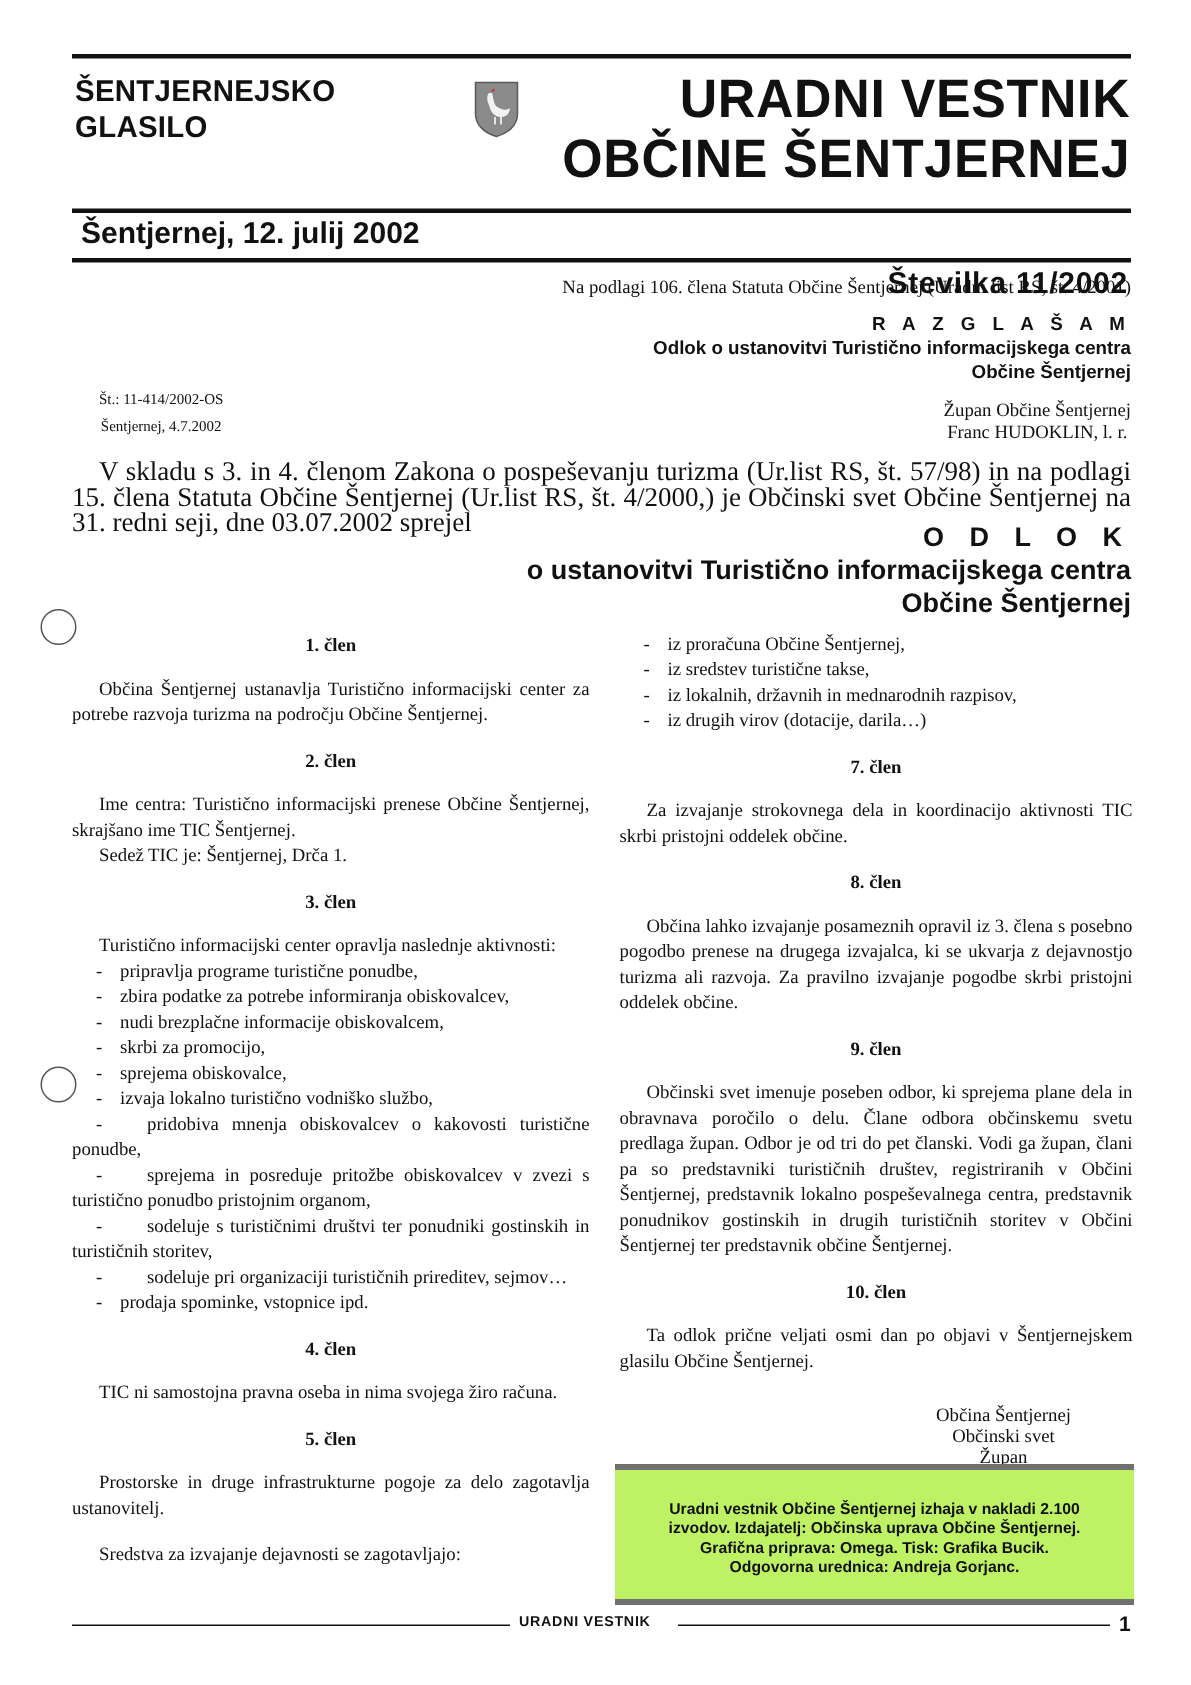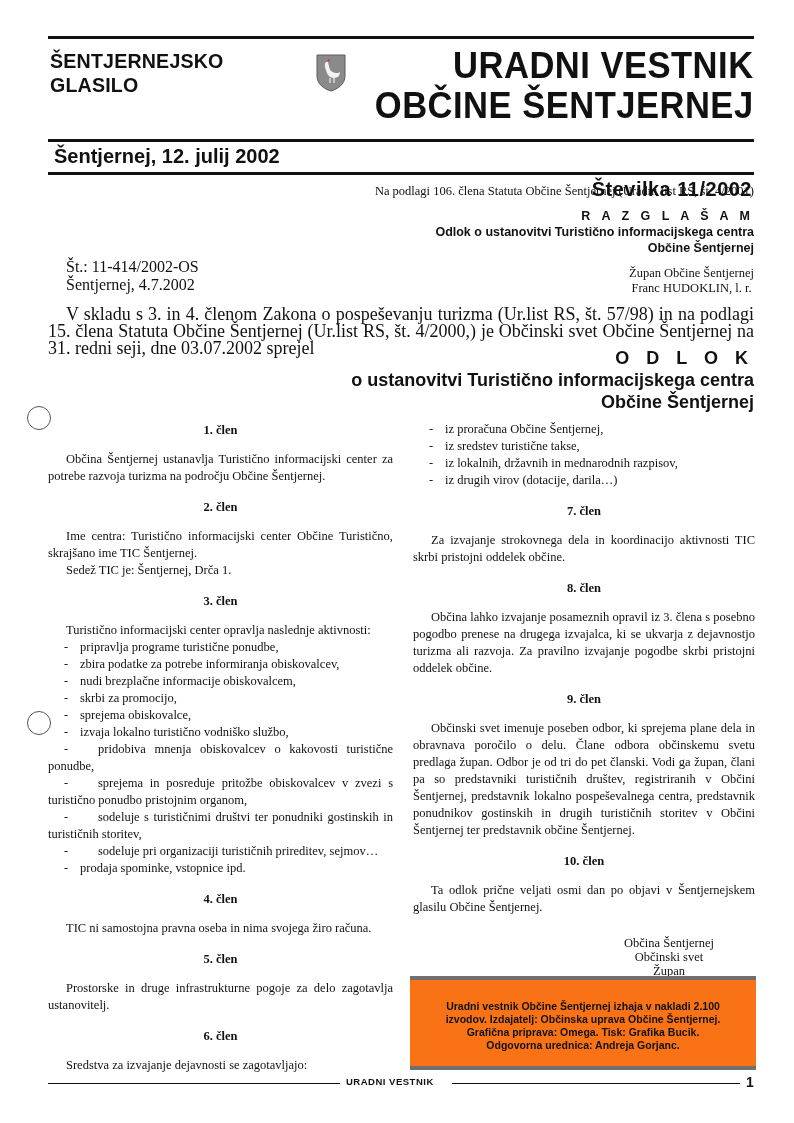--- a/index.html
+++ b/index.html
@@ -7,38 +7,38 @@
   .rule { position:absolute; background:#111; }
   .mast-left { position:absolute; left:50px; top:49px; font-family:"Liberation Sans", sans-serif; font-weight:900; font-size:20px; line-height:24px; letter-spacing:0.2px; transform:scaleX(0.98); transform-origin:left; }
   .mast-right { position:absolute; right:40px; top:46px; text-align:right; font-family:"Liberation Sans", sans-serif; font-weight:900; font-size:36px; line-height:40px; letter-spacing:0.5px; transform:scaleX(0.96); transform-origin:right; }
   .crest { position:absolute; left:314px; top:52px; width:34px; height:40px; }
   .dateline { position:absolute; left:54px; top:145px; font-family:"Liberation Sans", sans-serif; font-weight:bold; font-size:20px; }
   .issue { position:absolute; right:42px; top:145px; font-family:"Liberation Sans", sans-serif; font-weight:bold; font-size:20px; letter-spacing:0.5px;margin-top:33px; }
   .center { position:absolute; left:40px; width:714px; text-align:right; }
   .pre { top:184px; font-size:12.5px; }
   .razglasam { top:208px; font-family:"Liberation Sans", sans-serif; font-weight:bold; font-size:12.5px; line-height:16px; }
   .razglasam .spaced { letter-spacing:4px; }
-  .refno { position:absolute; left:66px; top:258px; font-size:16px; line-height:18px; }
+  .refno { position:absolute; left:66px; top:258px; font-size:10px; line-height:18px;text-align:center; }
   .signed-top { position:absolute; right:40px; top:266px; font-size:12.5px; line-height:15px; text-align:center; }
   .intro { position:absolute; left:48px; width:706px; top:306px; font-size:18px; line-height:17px; text-align:justify; text-indent:18px; }
   .odlok { top:347px; font-family:"Liberation Sans", sans-serif; font-weight:bold; font-size:18px; line-height:22px; }
   .odlok .t1 { letter-spacing:6px; }
   .col { position:absolute; font-size:12.5px; line-height:17px; }
   .col-left { left:48px; width:345px; top:422px; }
   .col-right { left:413px; width:342px; top:421px; }
   .clen { text-align:center; font-weight:bold; margin:0 0 12px 0; }
   .para { text-align:justify; text-indent:18px; margin:0 0 14px 0; }
   .para.tight { margin-bottom:0; }
   ul.dash { list-style:none; margin:0 0 14px 0; padding:0; }
   ul.dash li { position:relative; padding-left:32px; }
   ul.dash li .d { position:absolute; left:16px; }
   ul.dash li.wrap { padding-left:0; text-indent:50px; text-align:justify; }
   ul.dash li.wrap .d { left:16px; text-indent:0; }
   .sign { text-align:center; margin-left:170px; line-height:14px; margin-top:20px; }
-  .infobox { position:absolute; left:410px; top:976px; width:346px; height:94px; background:#f97316; border-top:4px solid #707070; border-bottom:4px solid #707070; font-family:"Liberation Sans", sans-serif; font-weight:bold; font-size:10.5px; line-height:13px; text-align:center; box-sizing:border-box; padding-top:20px; }
+  .infobox { position:absolute; left:410px; top:976px; width:346px; height:94px; background:#bef264; border-top:4px solid #707070; border-bottom:4px solid #707070; font-family:"Liberation Sans", sans-serif; font-weight:bold; font-size:10.5px; line-height:13px; text-align:center; box-sizing:border-box; padding-top:20px; }
   .footer-line { position:absolute; top:1083px; height:1px; background:#111; }
   .footer-label { position:absolute; top:1076px; left:346px; font-family:"Liberation Sans", sans-serif; font-weight:bold; font-size:9.5px; letter-spacing:0.5px; }
   .page-num { position:absolute; top:1074px; left:746px; font-family:"Liberation Sans", sans-serif; font-weight:bold; font-size:14px; }
   .hole { position:absolute; width:22px; height:22px; border:1px solid #555; border-radius:50%; background:#fff; }
 </style>
 </head>
 <body>
 
 <div class="hole" style="left:27px; top:406px;"></div>
 <div class="hole" style="left:27px; top:711px;"></div>
@@ -86,21 +86,21 @@
   <div class="t1">O D L O K</div>
   <div>o ustanovitvi Turistično informacijskega centra</div>
   <div>Občine Šentjernej</div>
 </div>
 
 <div class="col col-left">
   <div class="clen">1. člen</div>
   <div class="para">Občina Šentjernej ustanavlja Turistično informacijski center za potrebe razvoja turizma na področju Občine Šentjernej.</div>
 
   <div class="clen">2. člen</div>
-  <div class="para tight">Ime centra: Turistično informacijski center Občine Turistično, skrajšano ime TIC Šentjernej.</div>
+  <div class="para tight">Ime centra: Turistično informacijski prenese Občine Šentjernej, skrajšano ime TIC Šentjernej.</div>
   <div class="para">Sedež TIC je: Šentjernej, Drča 1.</div>
 
   <div class="clen">3. člen</div>
   <div class="para tight">Turistično informacijski center opravlja naslednje aktivnosti:</div>
   <ul class="dash">
     <li><span class="d">-</span><span>pripravlja programe turistične ponudbe,</span></li>
     <li><span class="d">-</span><span>zbira podatke za potrebe informiranja obiskovalcev,</span></li>
     <li><span class="d">-</span><span>nudi brezplačne informacije obiskovalcem,</span></li>
     <li><span class="d">-</span><span>skrbi za promocijo,</span></li>
     <li><span class="d">-</span><span>sprejema obiskovalce,</span></li>
@@ -111,21 +111,20 @@
     <li class="wrap"><span class="d">-</span><span>sodeluje pri organizaciji turističnih prireditev, sejmov…</span></li>
     <li><span class="d">-</span><span>prodaja spominke, vstopnice ipd.</span></li>
   </ul>
 
   <div class="clen">4. člen</div>
   <div class="para">TIC ni samostojna pravna oseba in nima svojega žiro računa.</div>
 
   <div class="clen">5. člen</div>
   <div class="para">Prostorske in druge infrastrukturne pogoje za delo zagotavlja ustanovitelj.</div>
 
-  <div class="clen">6. člen</div>
   <div class="para tight">Sredstva za izvajanje dejavnosti se zagotavljajo:</div>
 </div>
 
 <div class="col col-right">
   <ul class="dash">
     <li><span class="d">-</span><span>iz proračuna Občine Šentjernej,</span></li>
     <li><span class="d">-</span><span>iz sredstev turistične takse,</span></li>
     <li><span class="d">-</span><span>iz lokalnih, državnih in mednarodnih razpisov,</span></li>
     <li><span class="d">-</span><span>iz drugih virov (dotacije, darila…)</span></li>
   </ul>

